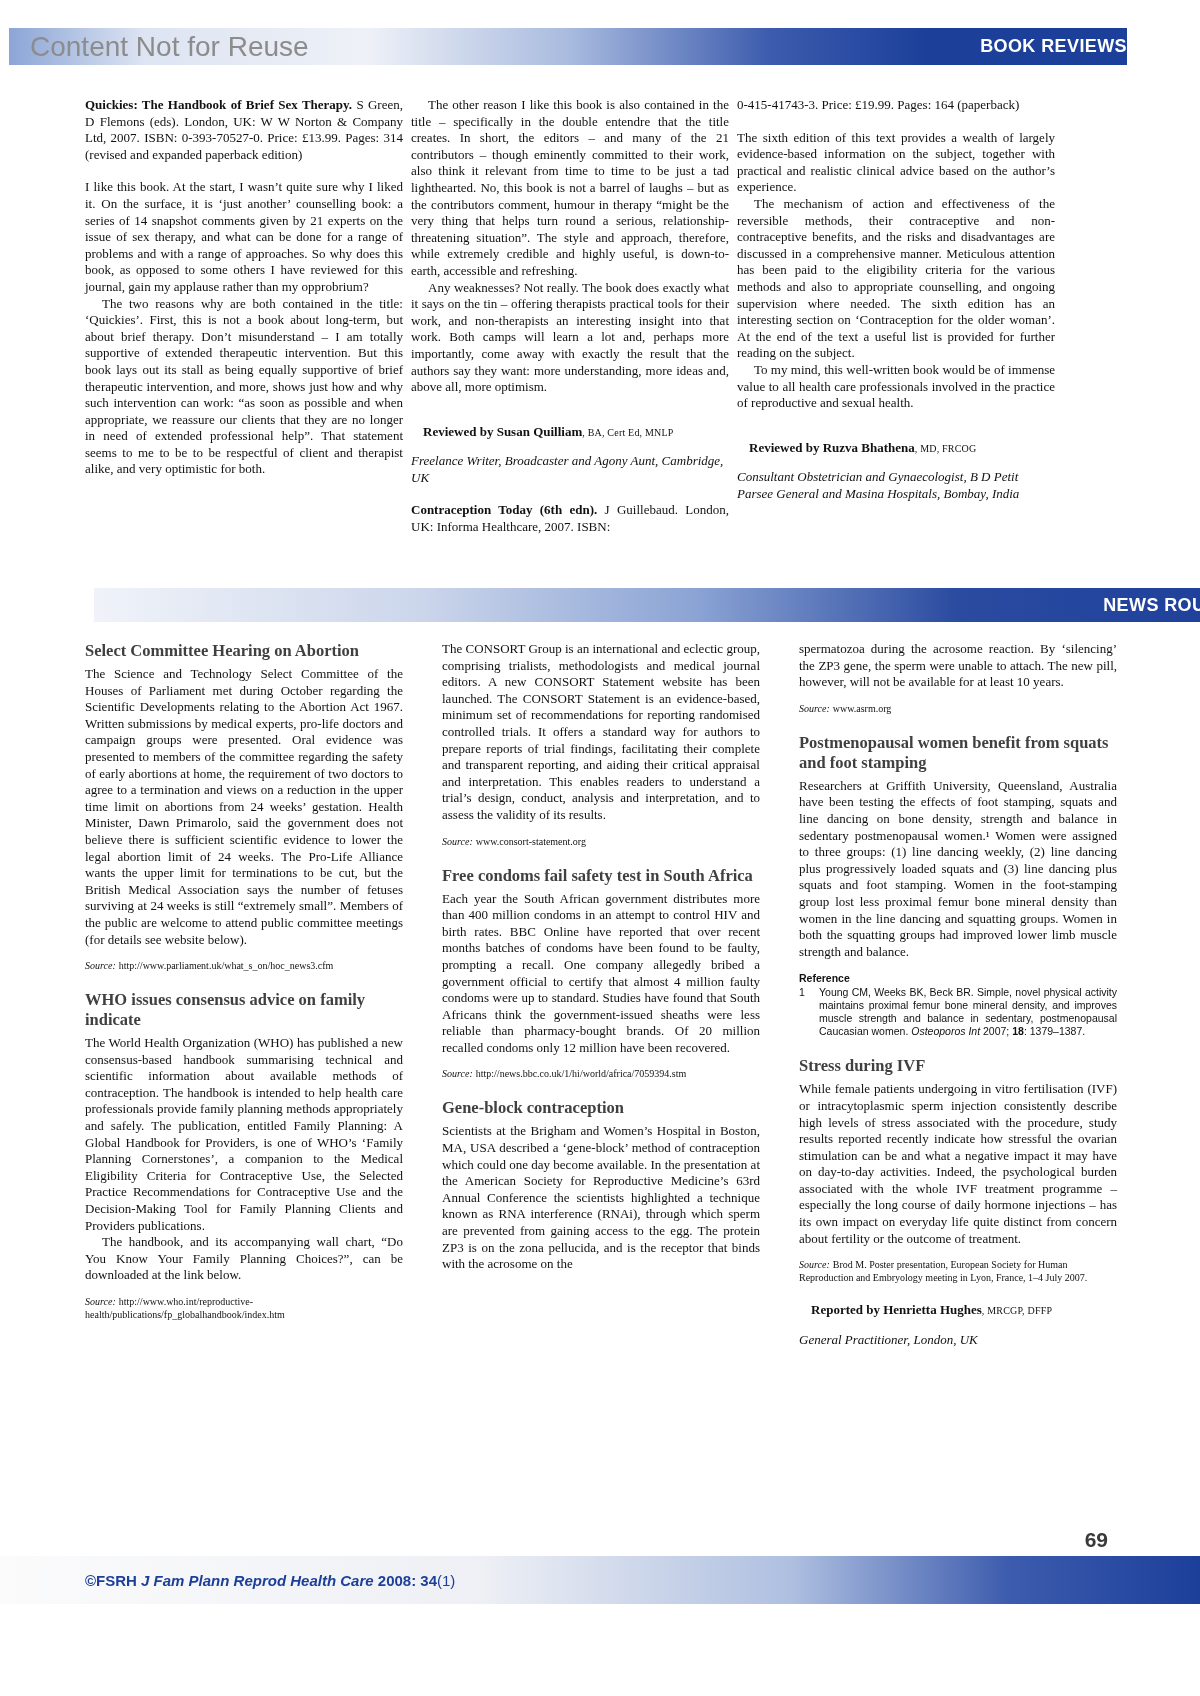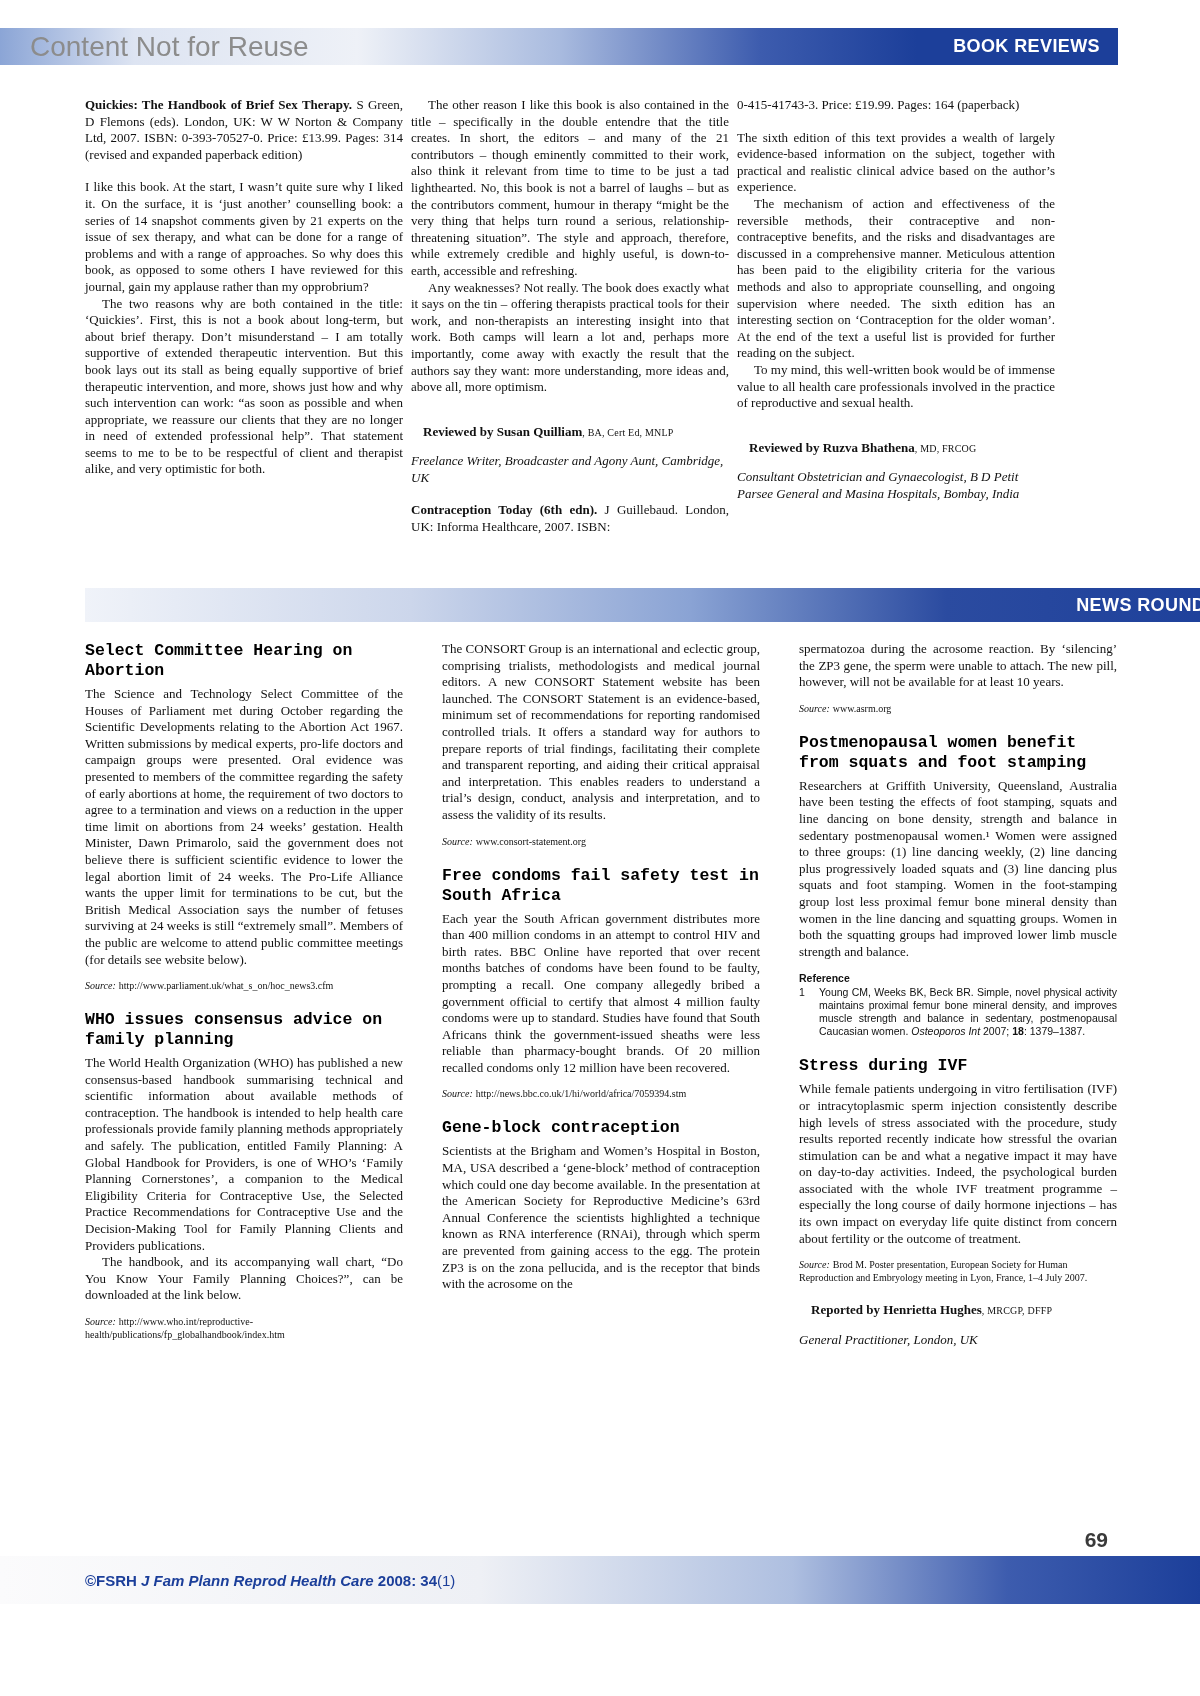--- a/index.html
+++ b/index.html
@@ -7,21 +7,21 @@
   .page {
     position: relative; width: 1200px; height: 1696px; background: #ffffff;
     font-family: "Liberation Serif", serif; color: #111; overflow: hidden;
   }
   .watermark {
     position: absolute; top: 31px; left: 30px; z-index: 3;
     font-family: "Liberation Sans", sans-serif; font-size: 28px; color: #8c8c8c;
   }
   .banner {
     display: flex; align-items: center; justify-content: flex-end;
-    padding-right: 18px;
+    margin-left: 9px;
   }
   .top-banner {
     position: absolute; top: 28px; left: 0; width: 1118px; height: 37px; z-index: 2;
     background: linear-gradient(90deg, #8ba5d6 0%, #dde4f2 12%, #eef1f7 32%, #a9bbdf 50%, #3d5cae 68%, #1c3f9a 82%, #1c3f9a 100%);
   }
   .news-banner {
     position: absolute; top: 588px; left: 85px; width: 1164px; height: 34px;
     background: linear-gradient(90deg, #f0f3f9 0%, #ccd6eb 28%, #8aa3d4 52%, #2b4ba0 74%, #1c3f9a 100%);
   }
   .banner-label {
@@ -32,22 +32,22 @@
   .br-section { top: 97px; gap: 8px; }
   .news-section { top: 641px; }
   .col { width: 318px; font-size: 13px; line-height: 16.6px; }
   .para { margin: 0; text-indent: 17px; text-align: justify; }
   .para.flush { text-indent: 0; }
   .gap { height: 16px; }
   .byline { margin: 12px; font-weight: bold; text-align: left; }
   .byline .quals { font-weight: normal; font-size: 10px; letter-spacing: 0.2px; }
   .affil { margin: 0; font-style: italic; }
   .news-title {
-    font-family: Liberation Mono, monospace; font-size: 16.5px; line-height: 20px;
-    color: #000000; margin: 0 0 5px 0; font-weight: bold;
+    font-family: Liberation Serif, serif; font-size: 16.5px; line-height: 20px;
+    color: #404040; margin: 0 0 5px 0; font-weight: bold;
   }
   .article { margin-bottom: 18px; }
   .article:last-child { margin-bottom: 0; }
   .source { margin: 11px 0 0 0; font-size: 10px; line-height: 13px; text-indent: 0; }
   .source .src-label { font-style: italic; margin-right: 3px; }
   .reference { margin-top: 12px; font-family: "Liberation Sans", sans-serif; font-size: 10.5px; line-height: 13px; }
   .ref-label { margin: 0 0 1px 0; font-weight: bold; }
   .ref-item { display: flex; }
   .ref-num { flex: 0 0 20px; }
   .ref-text { text-align: justify; }
@@ -114,21 +114,21 @@
 
   <section class="columns news-section">
 
     <div class="col">
       <div class="article">
         <h3 class="news-title">Select Committee Hearing on Abortion</h3>
         <p class="para flush">The Science and Technology Select Committee of the Houses of Parliament met during October regarding the Scientific Developments relating to the Abortion Act 1967. Written submissions by medical experts, pro-life doctors and campaign groups were presented. Oral evidence was presented to members of the committee regarding the safety of early abortions at home, the requirement of two doctors to agree to a termination and views on a reduction in the upper time limit on abortions from 24 weeks’ gestation. Health Minister, Dawn Primarolo, said the government does not believe there is sufficient scientific evidence to lower the legal abortion limit of 24 weeks. The Pro-Life Alliance wants the upper limit for terminations to be cut, but the British Medical Association says the number of fetuses surviving at 24 weeks is still “extremely small”. Members of the public are welcome to attend public committee meetings (for details see website below).</p>
         <p class="source"><span class="src-label">Source:</span><span>http://www.parliament.uk/what_s_on/hoc_news3.cfm</span></p>
       </div>
       <div class="article">
-        <h3 class="news-title">WHO issues consensus advice on family planning</h3>
+        <h3 class="news-title">WHO issues consensus advice on family indicate</h3>
         <p class="para flush">The World Health Organization (WHO) has published a new consensus-based handbook summarising technical and scientific information about available methods of contraception. The handbook is intended to help health care professionals provide family planning methods appropriately and safely. The publication, entitled Family Planning: A Global Handbook for Providers, is one of WHO’s ‘Family Planning Cornerstones’, a companion to the Medical Eligibility Criteria for Contraceptive Use, the Selected Practice Recommendations for Contraceptive Use and the Decision-Making Tool for Family Planning Clients and Providers publications.</p>
         <p class="para">The handbook, and its accompanying wall chart, “Do You Know Your Family Planning Choices?”, can be downloaded at the link below.</p>
         <p class="source"><span class="src-label">Source:</span><span>http://www.who.int/reproductive-health/publications/fp_globalhandbook/index.htm</span></p>
       </div>
     </div>
 
     <div class="col">
       <div class="article">
         <p class="para flush">The CONSORT Group is an international and eclectic group, comprising trialists, methodologists and medical journal editors. A new CONSORT Statement website has been launched. The CONSORT Statement is an evidence-based, minimum set of recommendations for reporting randomised controlled trials. It offers a standard way for authors to prepare reports of trial findings, facilitating their complete and transparent reporting, and aiding their critical appraisal and interpretation. This enables readers to understand a trial’s design, conduct, analysis and interpretation, and to assess the validity of its results.</p>
         <p class="source"><span class="src-label">Source:</span><span>www.consort-statement.org</span></p>

